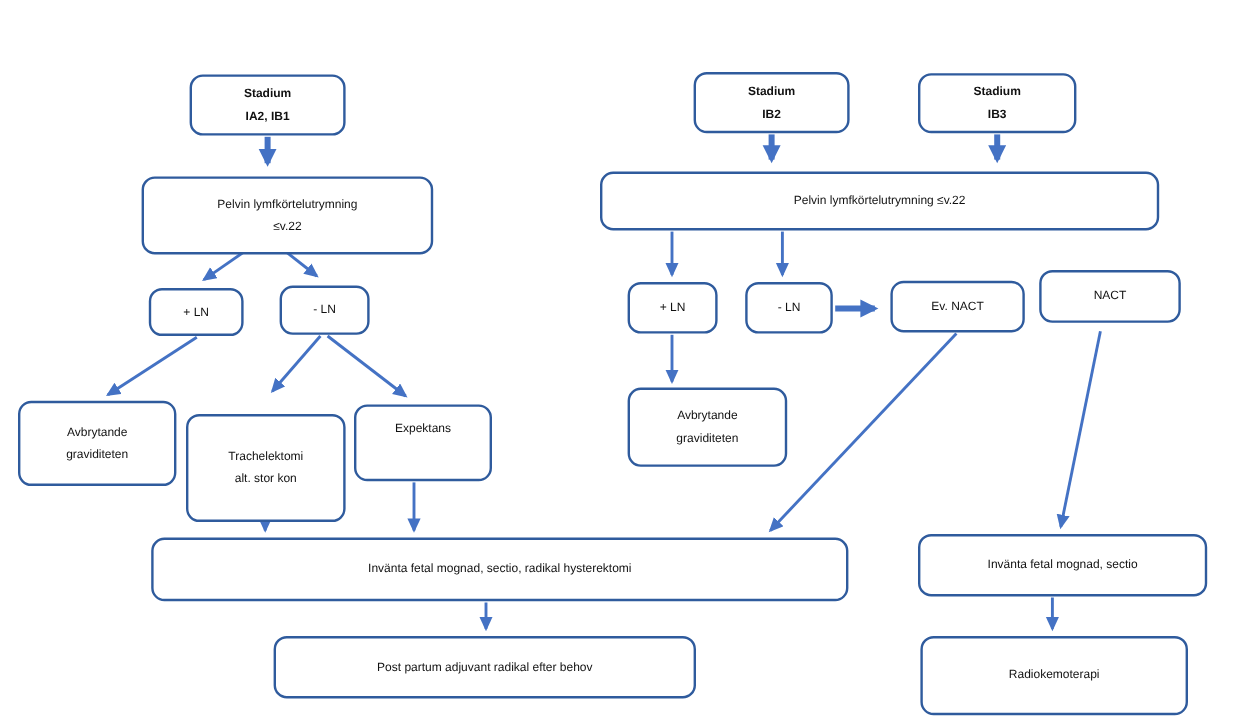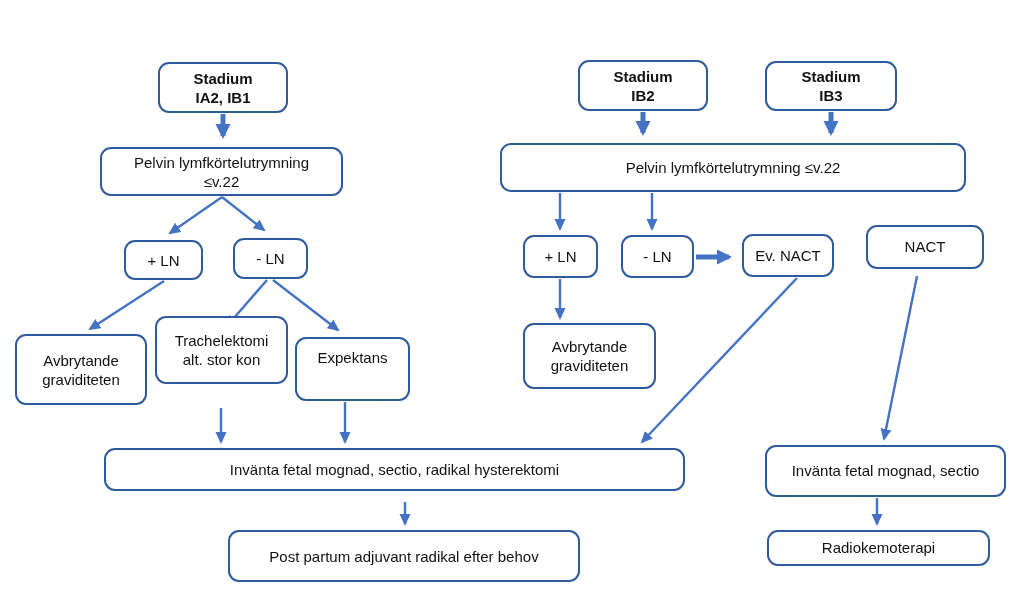--- a/index.html
+++ b/index.html
@@ -25,21 +25,21 @@
   .node{
     position:absolute;
     box-sizing:border-box;
     background:var(--bg);
     border:2.5px solid var(--box-border);
     border-radius:11px;
     display:flex;
     align-items:center;
     justify-content:center;
     text-align:center;
-    font-size:15px;
+    font-size:10px;
     line-height:19px;
     white-space:pre-line;
     padding:12px 6px;
   }
   .node.bold{font-weight:bold;}
   .node.bias-top{padding-bottom:14px;}
   .node.top-align{align-items:flex-start;padding-top:9px;}
 </style>
 </head>
 <body>
@@ -74,55 +74,55 @@
     <line class="thin" x1="652" y1="193" x2="652" y2="229" marker-end="url(#ah)"></line>
     <line class="thin" x1="560" y1="279" x2="560" y2="318" marker-end="url(#ah)"></line>
     <line class="thin" x1="797" y1="278" x2="642" y2="442" marker-end="url(#ah)"></line>
     <line class="thin" x1="917" y1="276" x2="884" y2="439" marker-end="url(#ah)"></line>
     <line class="thin" x1="877" y1="498" x2="877" y2="524" marker-end="url(#ah)"></line>
   </svg>
 
   <div class="node bold" style="left:158px;top:62px;width:130px;height:51px">Stadium
 IA2, IB1</div>
 
-  <div class="node" style="left:100px;top:147px;width:243px;height:49px">Pelvin lymfkörtelutrymning
+  <div class="node" style="left:118px;top:147px;width:243px;height:65px">Pelvin lymfkörtelutrymning
 ≤v.22</div>
 
   <div class="node" style="left:124px;top:240px;width:79px;height:40px">+ LN</div>
 
   <div class="node" style="left:233px;top:238px;width:75px;height:41px">- LN</div>
 
   <div class="node" style="left:15px;top:334px;width:132px;height:71px">Avbrytande
 graviditeten</div>
 
-  <div class="node" style="left:155px;top:316px;width:133px;height:68px">Trachelektomi
+  <div class="node" style="left:155px;top:345px;width:133px;height:90px">Trachelektomi
 alt. stor kon</div>
 
   <div class="node top-align" style="left:295px;top:337px;width:115px;height:64px">Expektans</div>
 
-  <div class="node" style="left:104px;top:448px;width:581px;height:43px">Invänta fetal mognad, sectio, radikal hysterektomi</div>
+  <div class="node" style="left:126px;top:448px;width:581px;height:53px">Invänta fetal mognad, sectio, radikal hysterektomi</div>
 
   <div class="node" style="left:228px;top:530px;width:352px;height:52px">Post partum adjuvant radikal efter behov</div>
 
   <div class="node bold" style="left:578px;top:60px;width:130px;height:51px">Stadium
 IB2</div>
 
   <div class="node bold" style="left:765px;top:61px;width:132px;height:50px">Stadium
 IB3</div>
 
   <div class="node" style="left:500px;top:143px;width:466px;height:49px">Pelvin lymfkörtelutrymning ≤v.22</div>
 
   <div class="node" style="left:523px;top:235px;width:75px;height:43px">+ LN</div>
 
   <div class="node" style="left:621px;top:235px;width:73px;height:43px">- LN</div>
 
-  <div class="node" style="left:742px;top:234px;width:92px;height:43px">Ev. NACT</div>
+  <div class="node" style="left:742px;top:234px;width:112px;height:43px">Ev. NACT</div>
 
   <div class="node bias-top" style="left:866px;top:225px;width:118px;height:44px">NACT</div>
 
   <div class="node" style="left:523px;top:323px;width:133px;height:66px">Avbrytande
 graviditeten</div>
 
   <div class="node bias-top" style="left:765px;top:445px;width:241px;height:52px">Invänta fetal mognad, sectio</div>
 
-  <div class="node bias-top" style="left:767px;top:530px;width:223px;height:36px">Radiokemoterapi</div>
+  <div class="node bias-top" style="left:767px;top:530px;width:223px;height:66px">Radiokemoterapi</div>
 
 </div>
 
 </body></html>

